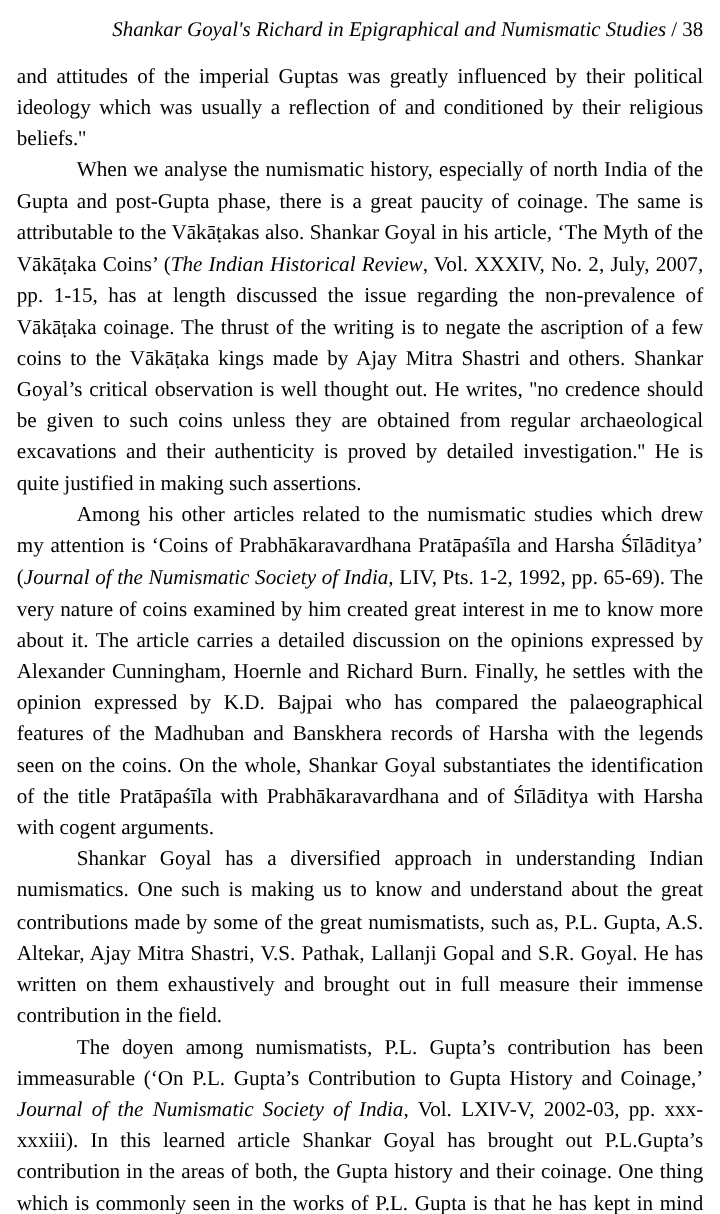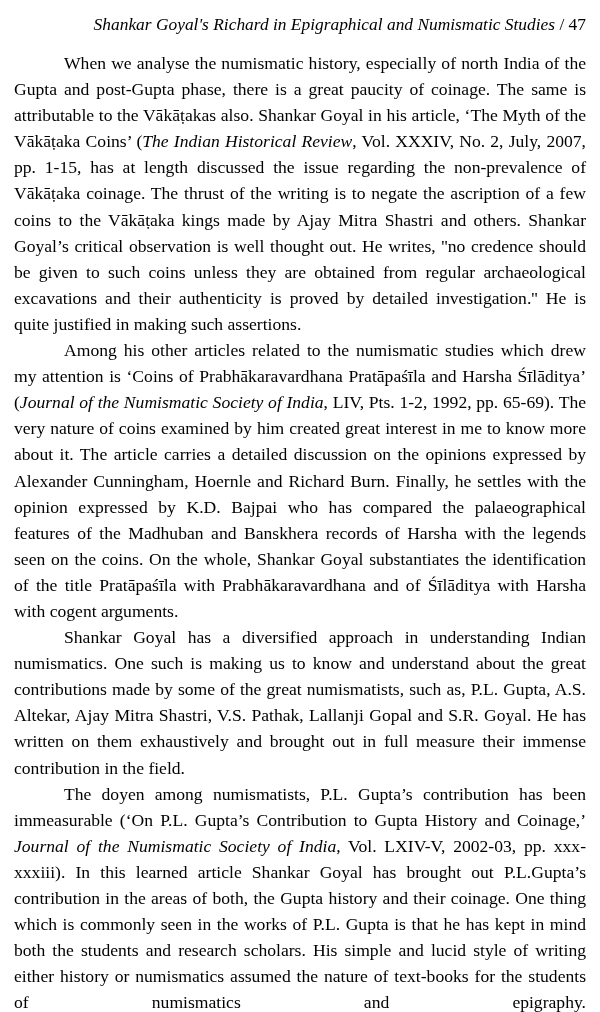--- a/index.html
+++ b/index.html
@@ -63,25 +63,26 @@
   i, .ital {
     font-style: italic;
   }
 </style>
 </head>
 <body>
 
 <div class="page">
 
   <div class="running-head">
-    <span class="rh-title">Shankar Goyal's Richard in Epigraphical and Numismatic Studies</span><span class="rh-folio"> / </span><span class="rh-folio">47</span>
+    <span class="rh-title">Shankar Goyal's Richard in Epigraphical and Numismatic Studies</span><span class="rh-folio"> / </span><span class="rh-folio">38</span>
   </div>
 
   <div class="body-col">
 
+    <p class="last-line-left"><span>and attitudes of the imperial Guptas was greatly influenced by their political ideology which was usually a reflection of and conditioned by their religious beliefs.''</span></p>
 
     <p class="indent last-line-left"><span>When we analyse the numismatic history, especially of north India of the Gupta and post-Gupta phase, there is a great paucity of coinage. The same is attributable to the Vākāṭakas also. Shankar Goyal in his article, ‘The Myth of the Vākāṭaka Coins’ (</span><i>The Indian Historical Review</i><span>, Vol. XXXIV, No. 2, July, 2007, pp. 1-15, has at length discussed the issue regarding the non-prevalence of Vākāṭaka coinage.  The thrust of the writing is to negate the ascription of a few coins to the Vākāṭaka kings made by Ajay Mitra Shastri and others. Shankar Goyal’s critical observation is well thought out. He writes, ''no credence should be given to such coins unless they are obtained from regular archaeological excavations and their authenticity is proved by detailed investigation.''  He is quite justified in making such assertions.</span></p>
 
     <p class="indent last-line-left"><span>Among his other articles related to the numismatic studies which drew my attention is ‘Coins of Prabhākaravardhana Pratāpaśīla and Harsha Śīlāditya’ (</span><i>Journal of the Numismatic Society of India</i><span>, LIV, Pts. 1-2, 1992, pp. 65-69).  The very nature of coins examined by him created great interest in me to know more about it.  The article carries a detailed discussion on the opinions expressed by Alexander Cunningham, Hoernle and Richard Burn. Finally, he settles with the opinion expressed by K.D. Bajpai who has compared the palaeographical features of the Madhuban and Banskhera records of Harsha with the legends seen on the coins. On the whole, Shankar Goyal substantiates the identification of the title Pratāpaśīla with Prabhākaravardhana and of Śīlāditya with Harsha with cogent arguments.</span></p>
 
     <p class="indent last-line-left"><span>Shankar Goyal has a diversified approach in understanding Indian numismatics.  One such is making us to know and understand about the great contributions made by some of the great numismatists, such as, P.L. Gupta, A.S. Altekar, Ajay Mitra Shastri, V.S. Pathak, Lallanji Gopal and S.R. Goyal.  He has written on them exhaustively and brought out in full measure their immense contribution in the field.</span></p>
 
     <p class="indent last-line-full"><span>The doyen among numismatists, P.L. Gupta’s contribution has been immeasurable (‘On P.L. Gupta’s Contribution to Gupta History and Coinage,’ </span><i>Journal of the Numismatic Society of India</i><span>, Vol. LXIV-V, 2002-03, pp. xxx-xxxiii). In this learned article Shankar Goyal has brought out P.L.Gupta’s contribution in the areas of both, the Gupta history and their coinage.  One thing which is commonly seen in the works of P.L. Gupta is that he has  kept in mind both the students and research scholars.  His simple and lucid style of writing either history or numismatics assumed the nature of text-books for the students of numismatics and epigraphy.</span></p>
 
   </div>

